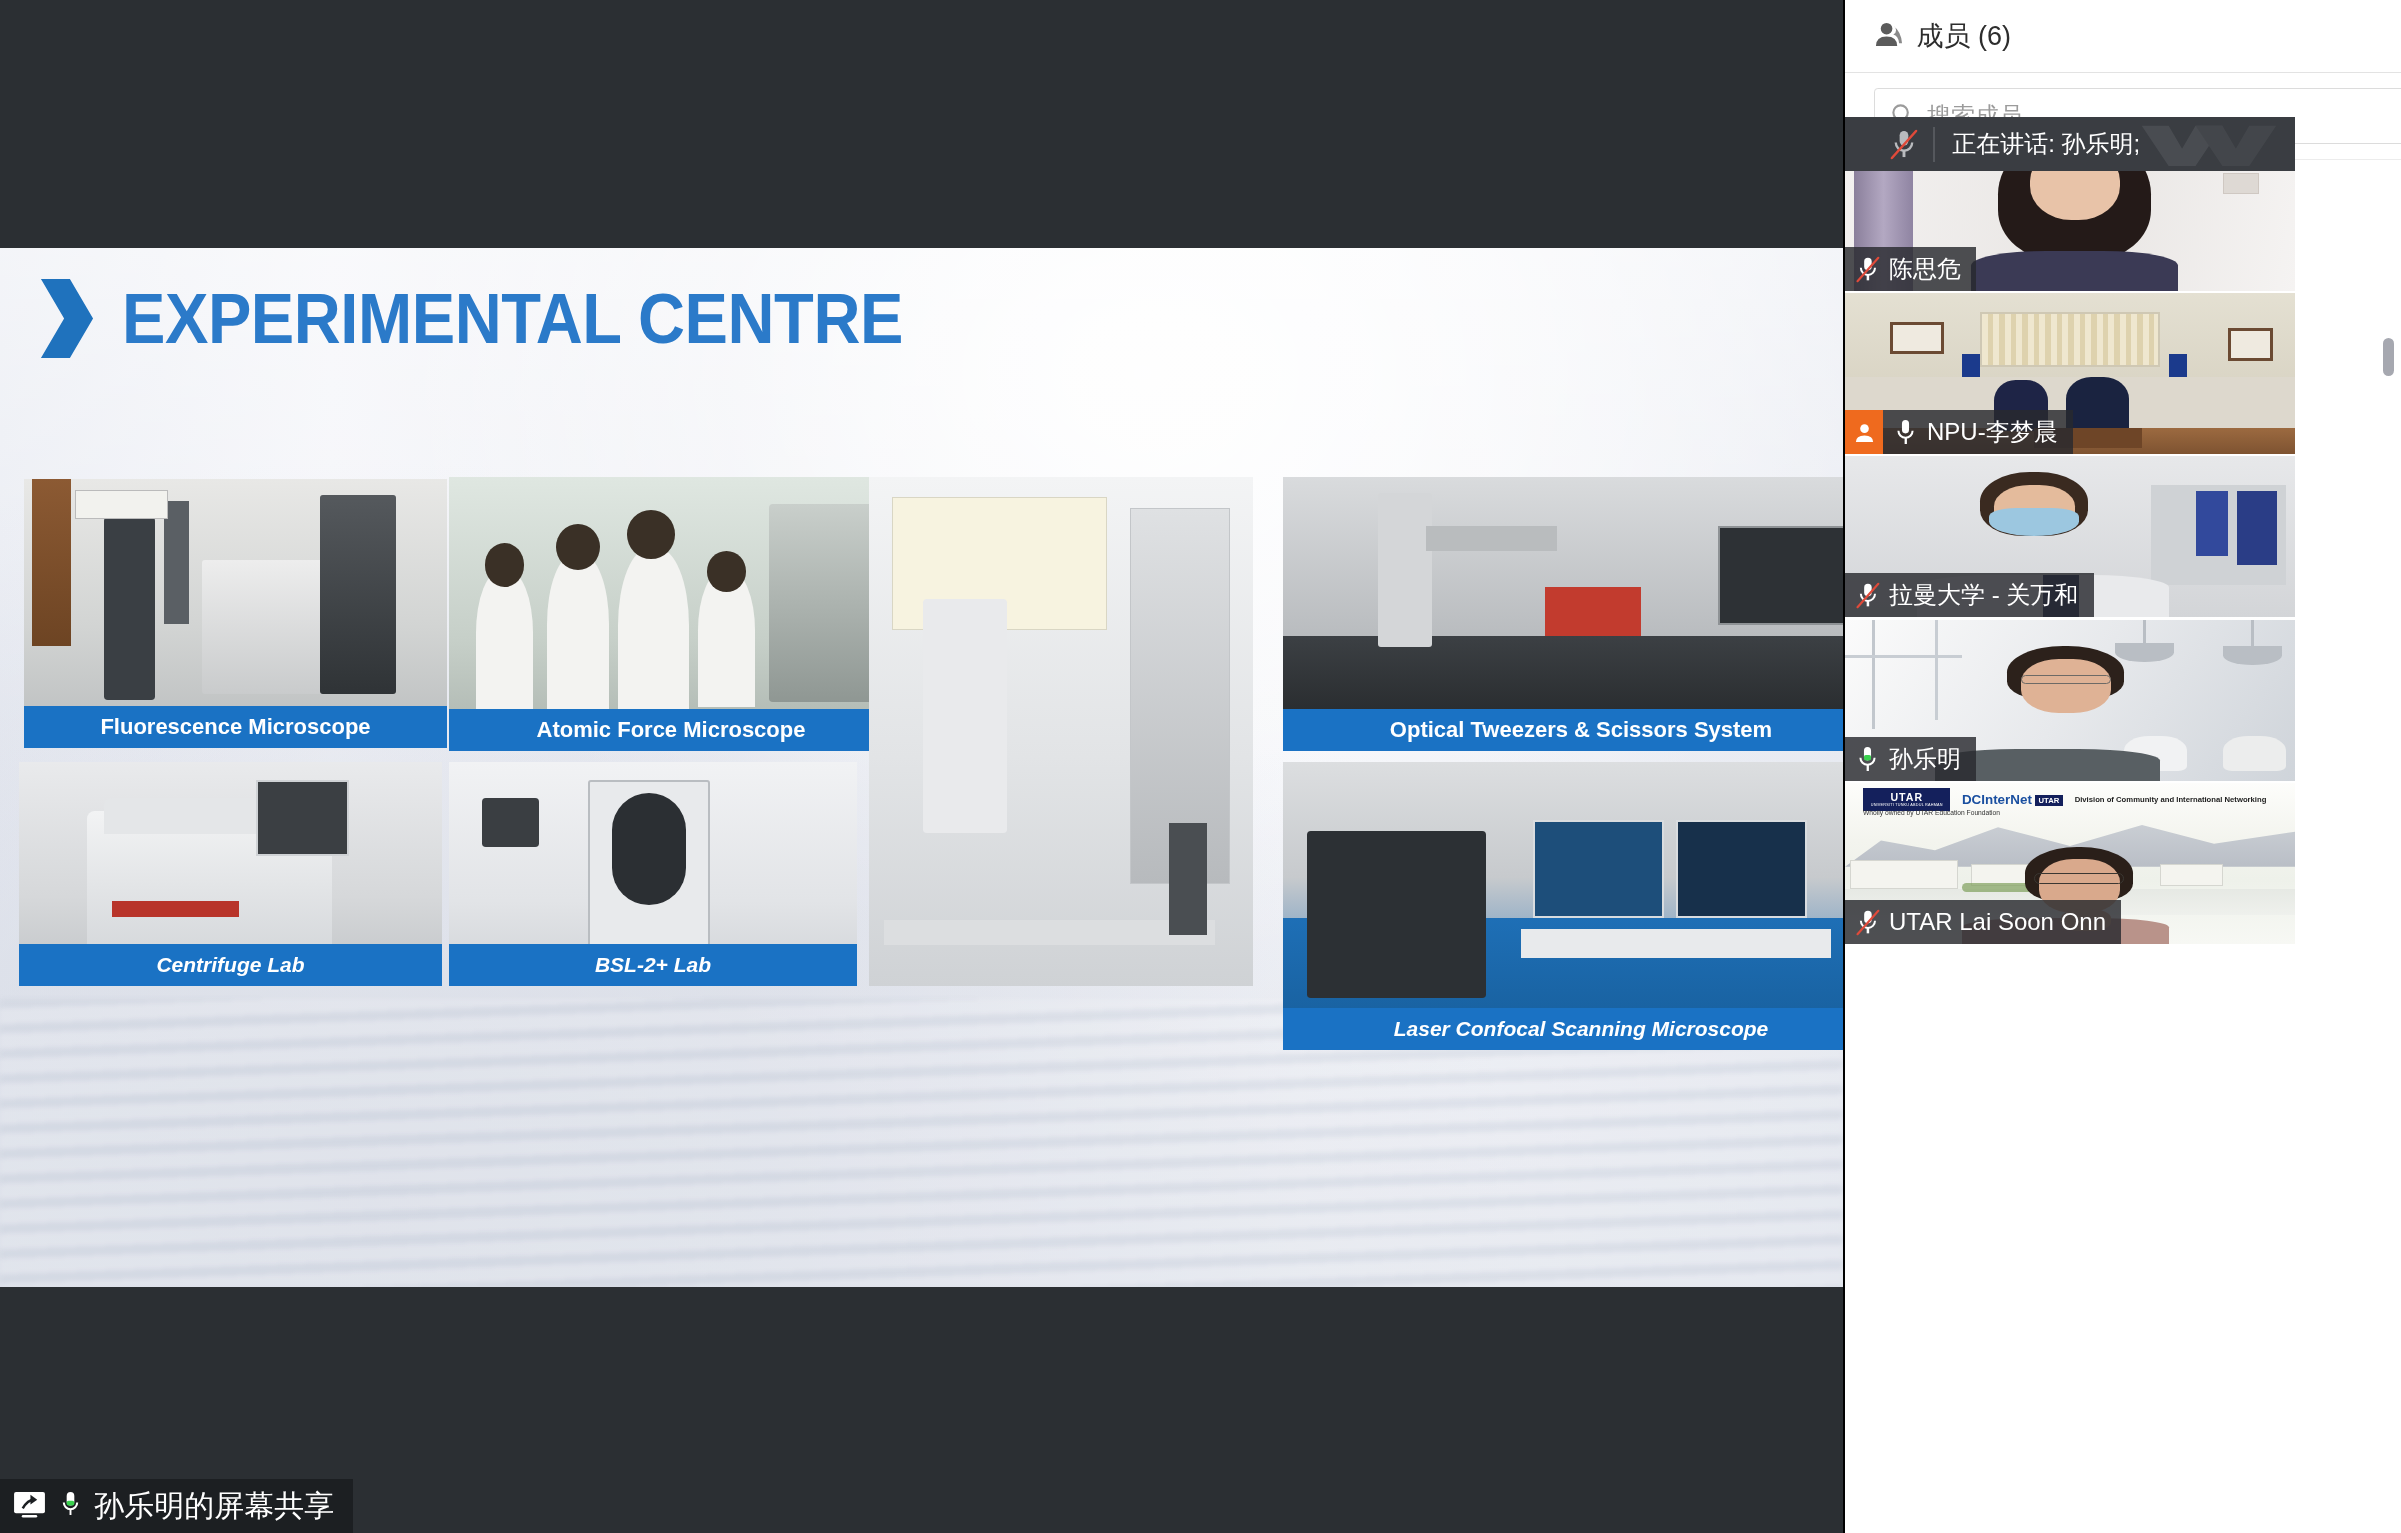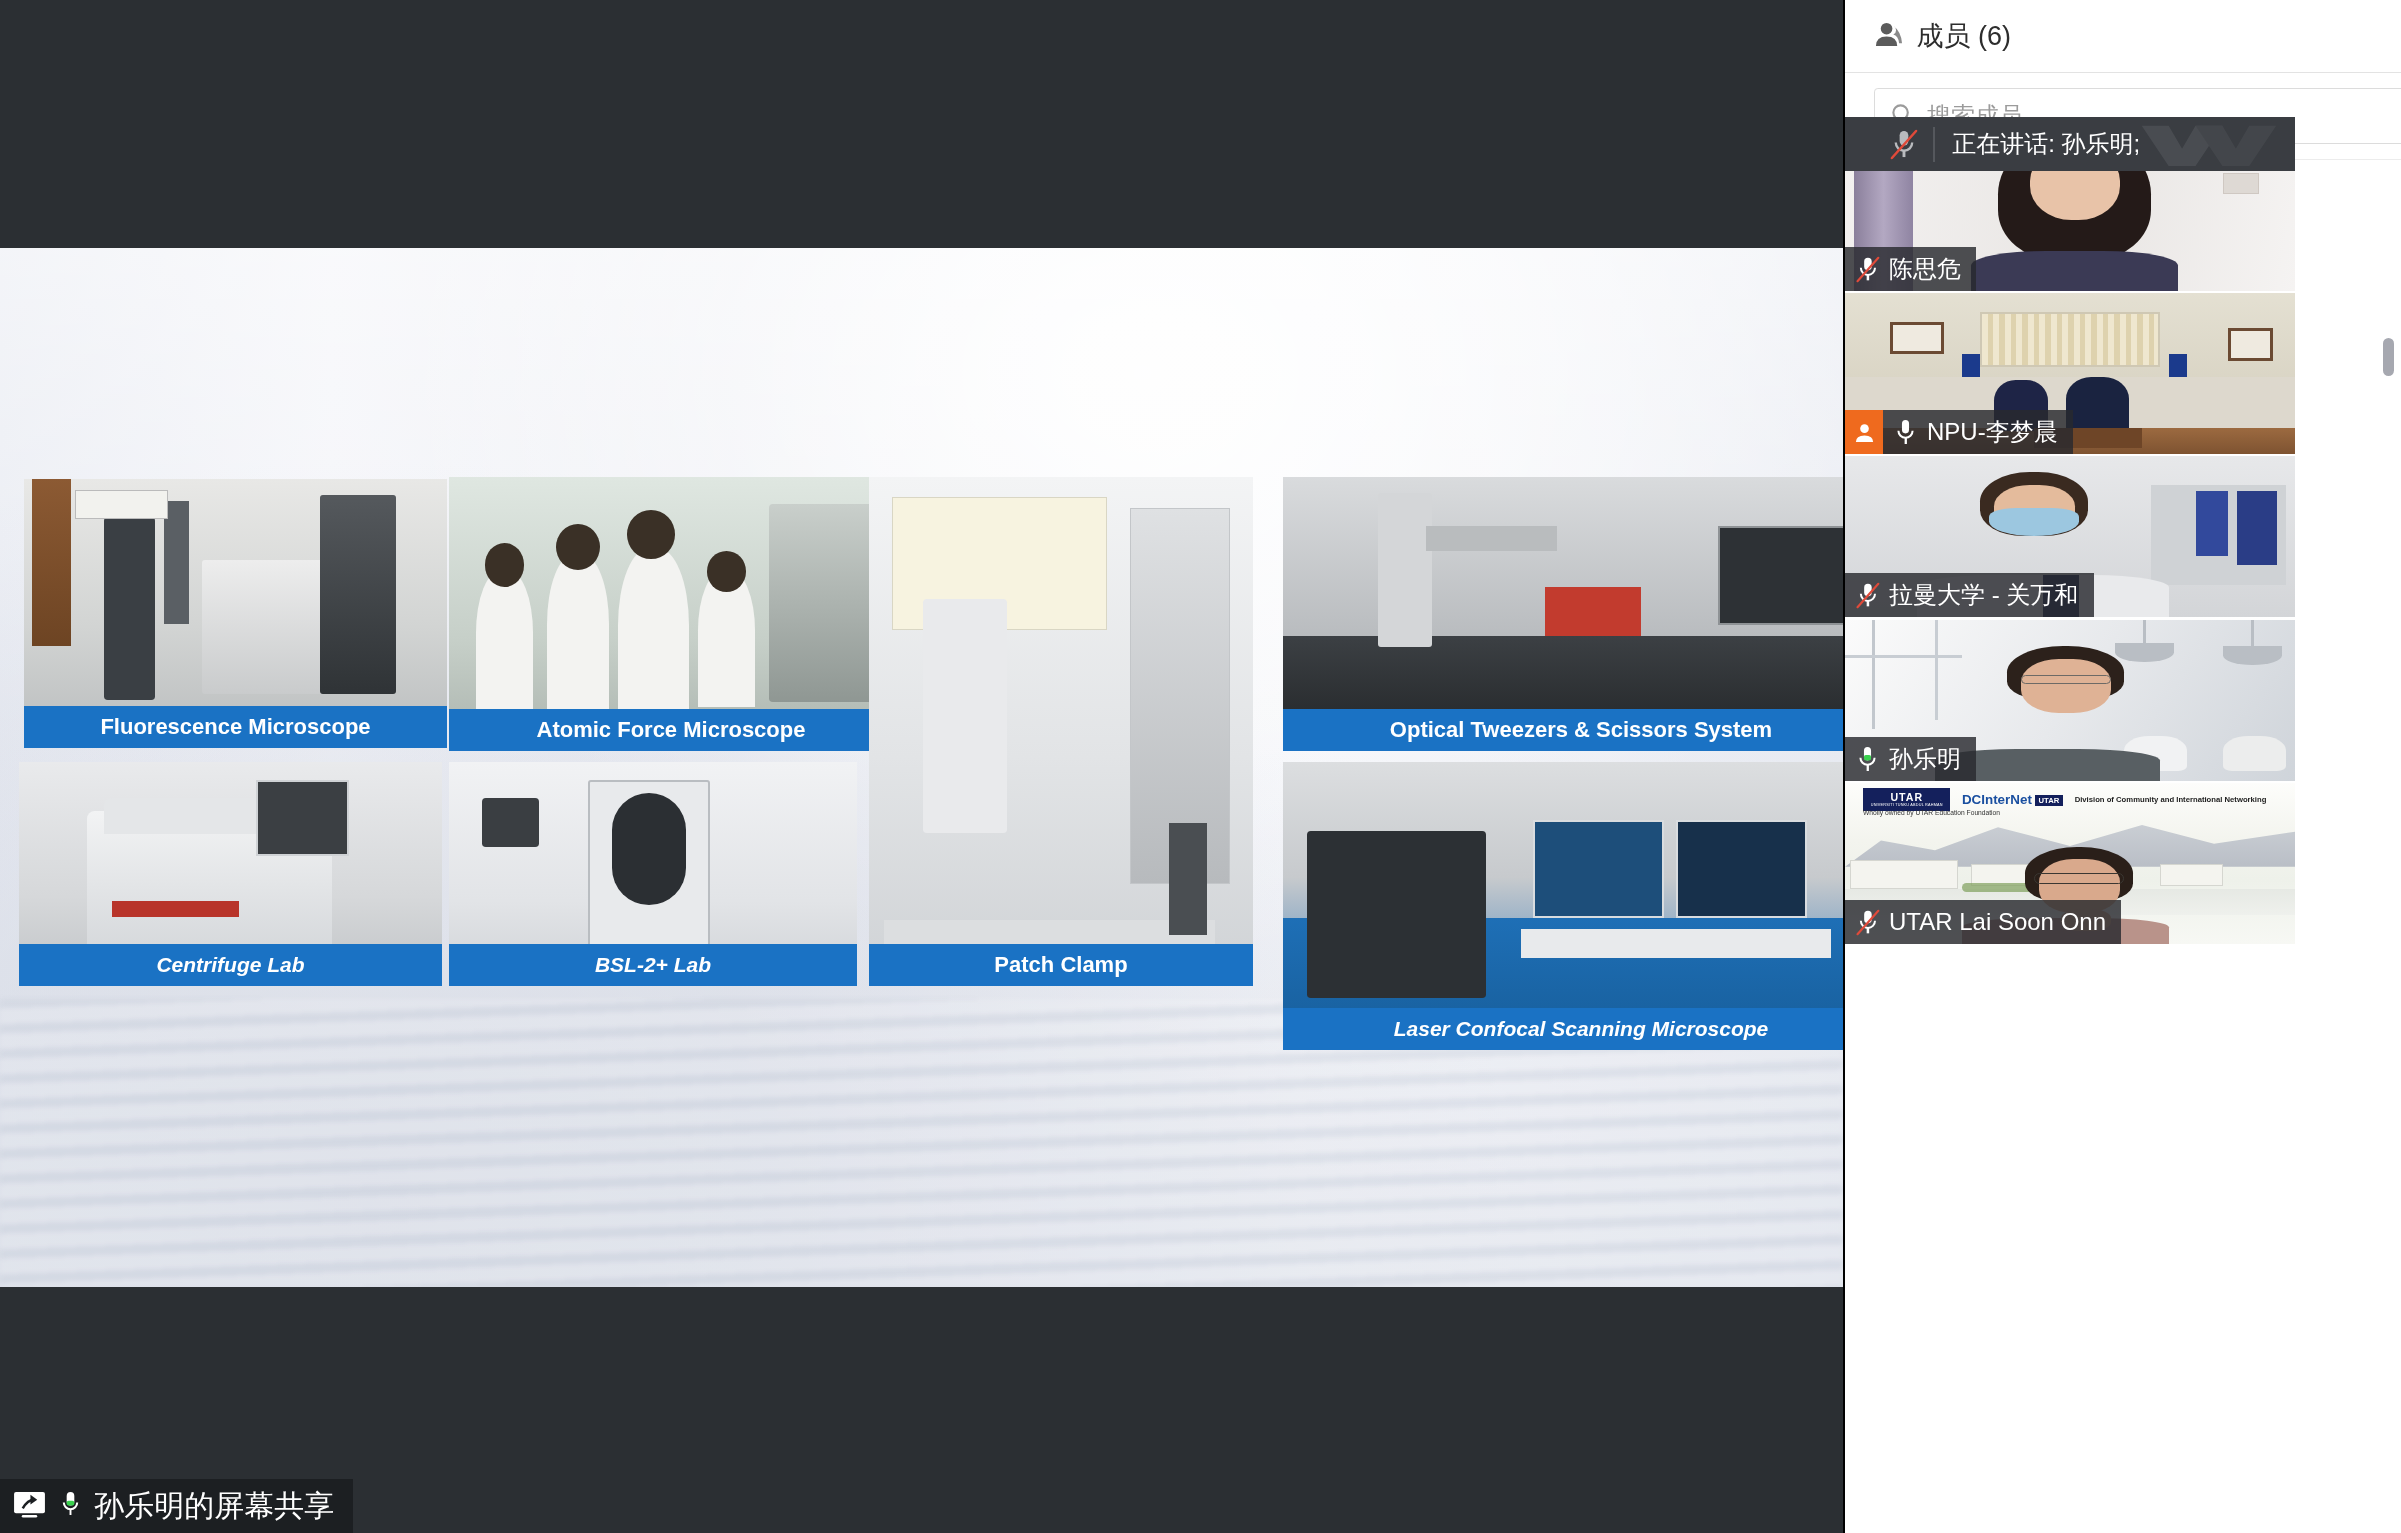--- a/index.html
+++ b/index.html
@@ -272,20 +272,28 @@
 </style>
 </head>
 <body>
 
 <div id="app">
 
   <div id="share-area">
 
     <div id="slide">
 
+      <div id="slide-title-row">
+        <span class="chevron-mark">
+          <svg width="60" height="83" viewBox="0 0 62 86">
+            <path d="M4 2 L34 2 L58 43 L34 84 L4 84 L28 43 Z" fill="#1f72bd"></path>
+          </svg>
+        </span>
+        <span id="slide-title">EXPERIMENTAL CENTRE</span>
+      </div>
 
       <div id="photo-grid">
 
         <div class="cell r1" style="left:24px; top:231px; width:423px; height:269px;">
           <div class="photo ph-fluor">
             <div class="o1"></div>
               <div class="o2"></div>
               <div class="o3"></div>
             <div class="o4"></div>
               <div class="o5"></div>
@@ -310,21 +318,20 @@
         </div>
 
         <div class="cell r1" style="left:869px; top:229px; width:384px; height:509px;">
           <div class="photo ph-patch">
             <div class="hood"></div>
               <div class="scope"></div>
               <div class="rack"></div>
             <div class="bench"></div>
               <div class="pc"></div>
           </div>
-          <div class="caption">Patch Clamp</div>
         </div>
 
         <div class="cell r1" style="left:1283px; top:229px; width:596px; height:274px;">
           <div class="photo ph-tweez">
             <div class="tbl"></div>
               <div class="col"></div>
               <div class="arm"></div>
             <div class="mon"></div>
               <div class="box"></div>
           </div>

